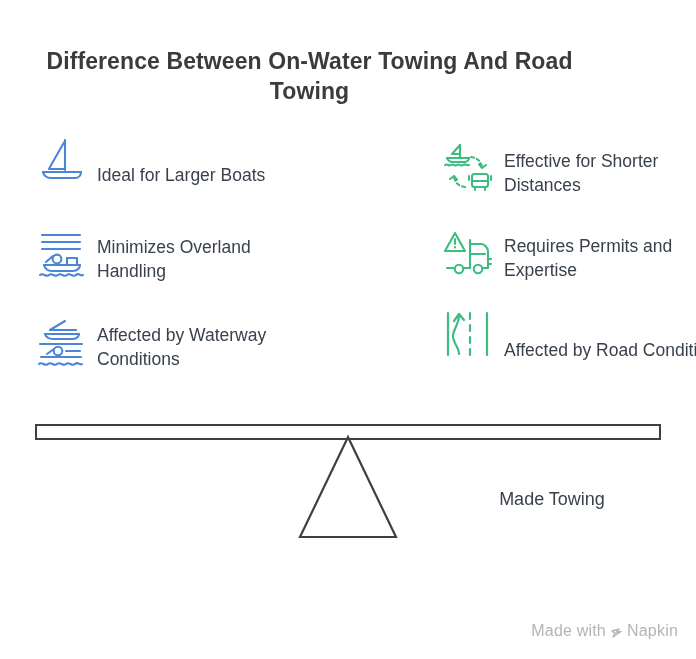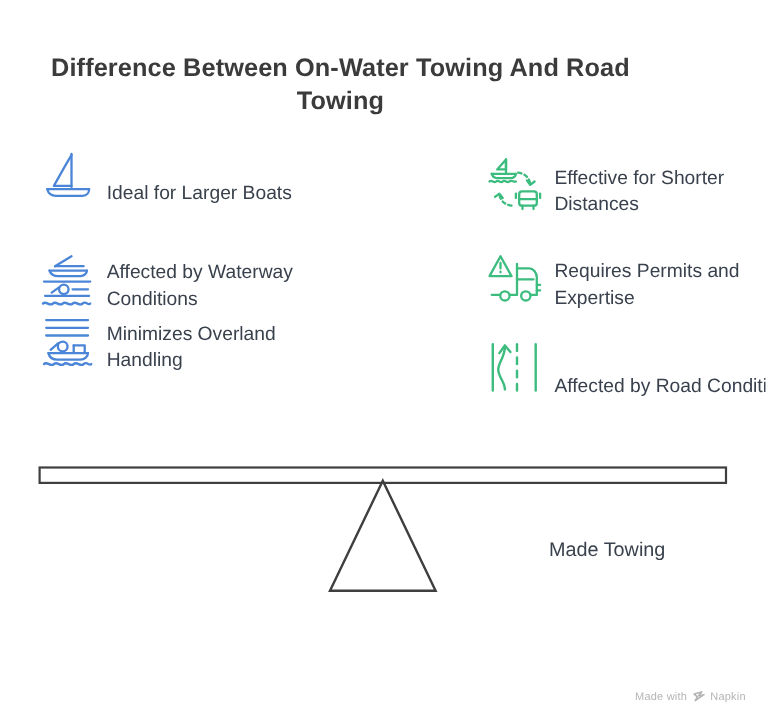--- a/index.html
+++ b/index.html
@@ -96,23 +96,23 @@
   }
   .label-left  { left: 44px;  top: 487px; width: 200px; }
   .label-right { left: 452px; top: 487px; width: 200px; }
 
   
   .watermark {
     position: absolute;
     right: 18px;
     bottom: 18px;
     display: flex;
-    align-items: center;
+    align-items: flex-end;
     gap: 4px;
-    font-size: 10px;
+    font-size: 16px;
     color: #b4b4b4;
     letter-spacing: 0.2px;
   }
   .watermark svg { display: block; }
 </style>
 </head>
 <body>
 
 <div class="page">
 
@@ -123,56 +123,56 @@
     <div class="item r1">
       <span class="item-icon">
         <svg width="54" height="54" viewBox="0 0 54 54" fill="none" stroke="#4b85d8" stroke-width="2.1" stroke-linecap="round" stroke-linejoin="round">
           <path d="M31 8 L31 38"></path>
           <path d="M31 9 C26 17 20 28 15 37 L31 37"></path>
           <path d="M9 40 L47 40"></path>
           <path d="M9 40 C10 44 13 46 17 46 L41 46 C45 46 47 43 47 40"></path>
         </svg>
       </span>
       <span class="item-label">Ideal for Larger Boats</span>
+    </div>
+
+    <div class="item r2">
+      <span class="item-icon">
+        <svg width="54" height="54" viewBox="0 0 54 54" fill="none" stroke="#4b85d8" stroke-width="2.1" stroke-linecap="round" stroke-linejoin="round">
+          <path d="M8 7 L46 7"></path>
+          <path d="M8 14 L46 14"></path>
+          <path d="M8 21 L46 21"></path>
+          <circle cx="23" cy="31" r="4.4"></circle>
+          <path d="M19 28 L12 34"></path>
+          <path d="M33 30 L43 30 L43 36"></path>
+          <path d="M33 30 L33 36"></path>
+          <path d="M10 37 L46 37"></path>
+          <path d="M10 37 C11 41 14 43 18 43 L39 43 C43 43 46 40 46 37"></path>
+          <path d="M6 47 C9 44 12 50 15 47 C18 44 21 50 24 47 C27 44 30 50 33 47 C36 44 39 50 42 47 C45 44 47 49 49 47"></path>
+        </svg>
+      </span>
+      <span class="item-label">Minimizes Overland Handling</span>
     </div>
 
     <div class="item r3">
       <span class="item-icon">
         <svg width="54" height="54" viewBox="0 0 54 54" fill="none" stroke="#4b85d8" stroke-width="2.1" stroke-linecap="round" stroke-linejoin="round">
           <path d="M31 5 L16 14"></path>
           <path d="M16 14 L42 14"></path>
           <path d="M11 18 L45 18"></path>
           <path d="M11 18 C12 21 15 23 19 23 L39 23 C43 23 45 20 45 18"></path>
           <path d="M6 28 L48 28"></path>
           <circle cx="24" cy="35" r="4.3"></circle>
           <path d="M20 33 L13 38"></path>
           <path d="M32 35 L46 35"></path>
           <path d="M7 41 L47 41"></path>
           <path d="M5 48 C8 45 11 51 14 48 C17 45 20 51 23 48 C26 45 29 51 32 48 C35 45 38 51 41 48 C44 45 46 50 48 48"></path>
         </svg>
       </span>
       <span class="item-label">Affected by Waterway Conditions</span>
-    </div>
-
-    <div class="item r2">
-      <span class="item-icon">
-        <svg width="54" height="54" viewBox="0 0 54 54" fill="none" stroke="#4b85d8" stroke-width="2.1" stroke-linecap="round" stroke-linejoin="round">
-          <path d="M8 7 L46 7"></path>
-          <path d="M8 14 L46 14"></path>
-          <path d="M8 21 L46 21"></path>
-          <circle cx="23" cy="31" r="4.4"></circle>
-          <path d="M19 28 L12 34"></path>
-          <path d="M33 30 L43 30 L43 36"></path>
-          <path d="M33 30 L33 36"></path>
-          <path d="M10 37 L46 37"></path>
-          <path d="M10 37 C11 41 14 43 18 43 L39 43 C43 43 46 40 46 37"></path>
-          <path d="M6 47 C9 44 12 50 15 47 C18 44 21 50 24 47 C27 44 30 50 33 47 C36 44 39 50 42 47 C45 44 47 49 49 47"></path>
-        </svg>
-      </span>
-      <span class="item-label">Minimizes Overland Handling</span>
     </div>
 
   </div>
 
   <div class="col col-right">
 
     <div class="item r1">
       <span class="item-icon">
         <svg width="54" height="54" viewBox="0 0 54 54" fill="none" stroke="#3cbc7e" stroke-width="2.1" stroke-linecap="round" stroke-linejoin="round">
           <path d="M19 3 L11 12 L19 12 Z"></path>

